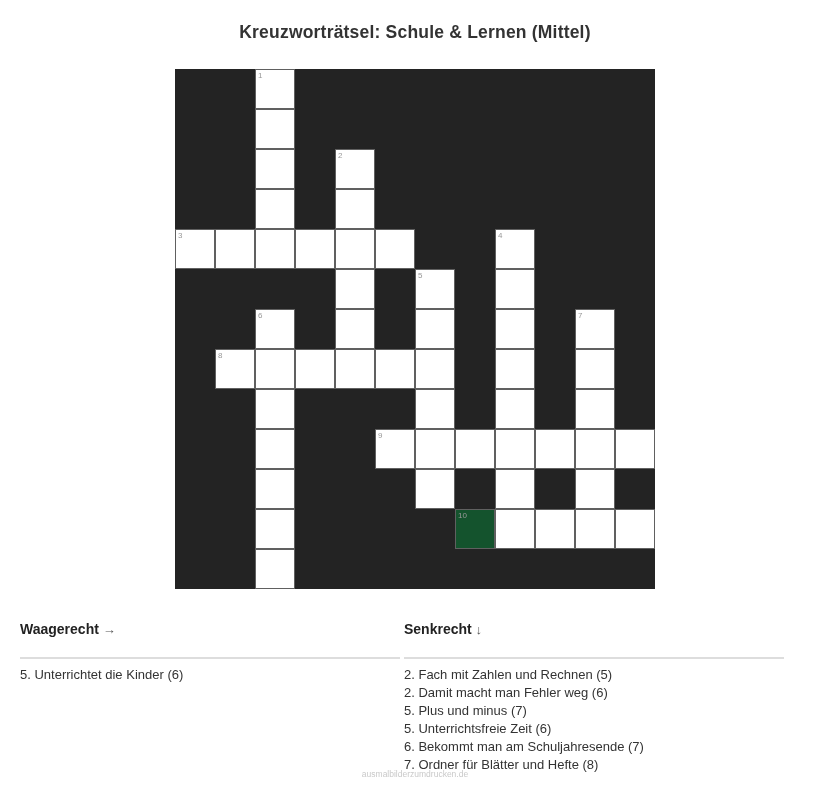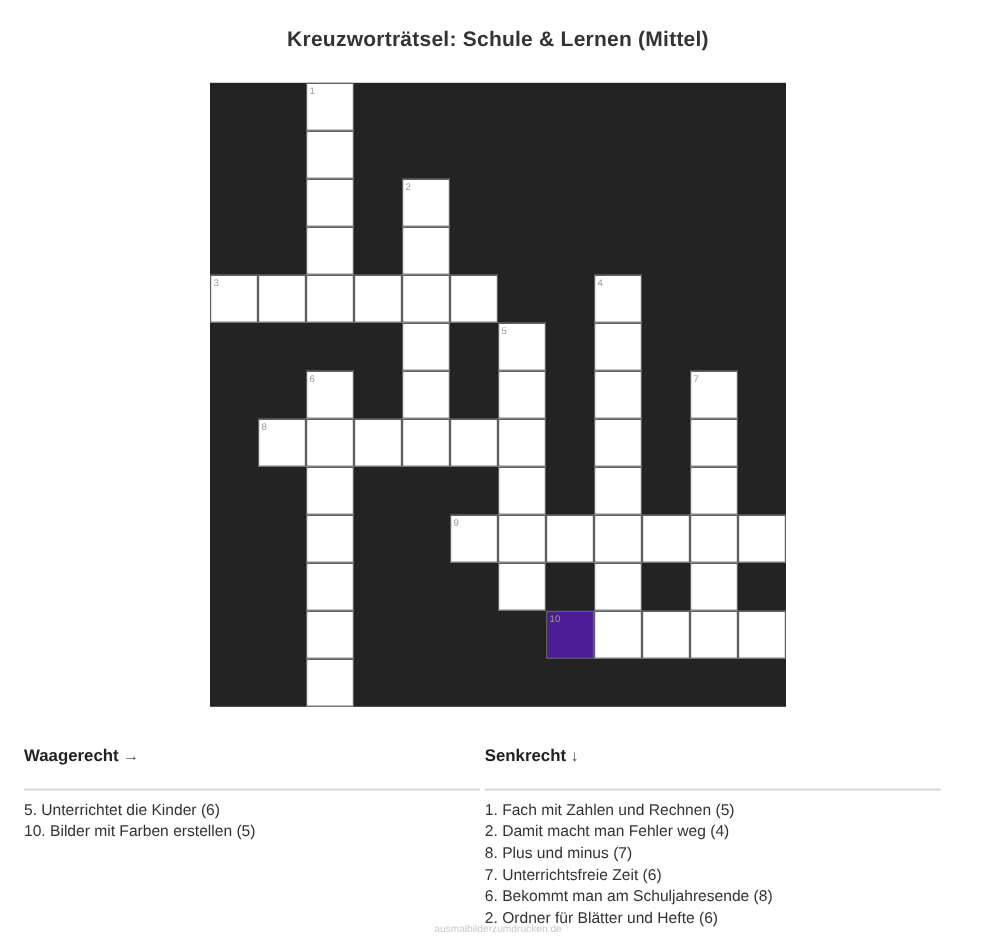--- a/index.html
+++ b/index.html
@@ -140,44 +140,43 @@
     <div class="cell" style="left: 280px; top: 360px; background: rgb(255, 255, 255); border-color: rgb(96, 96, 96);"></div>
     <div class="cell" style="left: 320px; top: 360px; background: rgb(255, 255, 255); border-color: rgb(96, 96, 96);"></div>
     <div class="cell" style="left: 360px; top: 360px; background: rgb(255, 255, 255); border-color: rgb(96, 96, 96);"></div>
     <div class="cell" style="left: 400px; top: 360px; background: rgb(255, 255, 255); border-color: rgb(96, 96, 96);"></div>
     <div class="cell" style="left: 440px; top: 360px; background: rgb(255, 255, 255); border-color: rgb(96, 96, 96);"></div>
     <div class="cell" style="left: 80px; top: 400px; background: rgb(255, 255, 255); border-color: rgb(96, 96, 96);"></div>
     <div class="cell" style="left: 240px; top: 400px; background: rgb(255, 255, 255); border-color: rgb(96, 96, 96);"></div>
     <div class="cell" style="left: 320px; top: 400px; background: rgb(255, 255, 255); border-color: rgb(96, 96, 96);"></div>
     <div class="cell" style="left: 400px; top: 400px; background: rgb(255, 255, 255); border-color: rgb(96, 96, 96);"></div>
     <div class="cell" style="left: 80px; top: 440px; background: rgb(255, 255, 255); border-color: rgb(96, 96, 96);"></div>
-    <div class="cell" style="left: 280px; top: 440px; background: #4c1d95; border-color: rgb(96, 96, 96);">
+    <div class="cell" style="left: 280px; top: 440px; background: #14532d; border-color: rgb(96, 96, 96);">
       <span class="num" style="color: rgb(153, 153, 153);">10</span>
     </div>
     <div class="cell" style="left: 320px; top: 440px; background: rgb(255, 255, 255); border-color: rgb(96, 96, 96);"></div>
     <div class="cell" style="left: 360px; top: 440px; background: rgb(255, 255, 255); border-color: rgb(96, 96, 96);"></div>
     <div class="cell" style="left: 400px; top: 440px; background: rgb(255, 255, 255); border-color: rgb(96, 96, 96);"></div>
     <div class="cell" style="left: 440px; top: 440px; background: rgb(255, 255, 255); border-color: rgb(96, 96, 96);"></div>
     <div class="cell" style="left: 80px; top: 480px; background: rgb(255, 255, 255); border-color: rgb(96, 96, 96);"></div>
   </div>
 
 <div class="clues">
   <div class="clue-col left">
     <h2 class="clue-heading"><span>Waagerecht</span> <span class="arrow">→</span></h2>
     <ul class="clue-list">
         <li>5. Unterrichtet die Kinder (6)</li>
-        <li>10. Bilder mit Farben erstellen (5)</li>
       </ul>
   </div>
   <div class="clue-col right">
     <h2 class="clue-heading"><span>Senkrecht</span> <span class="arrow">↓</span></h2>
     <ul class="clue-list">
-        <li>1. Fach mit Zahlen und Rechnen (5)</li>
-        <li>2. Damit macht man Fehler weg (4)</li>
-        <li>8. Plus und minus (7)</li>
-        <li>7. Unterrichtsfreie Zeit (6)</li>
-        <li>6. Bekommt man am Schuljahresende (8)</li>
-        <li>2. Ordner für Blätter und Hefte (6)</li>
+        <li>2. Fach mit Zahlen und Rechnen (5)</li>
+        <li>2. Damit macht man Fehler weg (6)</li>
+        <li>5. Plus und minus (7)</li>
+        <li>5. Unterrichtsfreie Zeit (6)</li>
+        <li>6. Bekommt man am Schuljahresende (7)</li>
+        <li>7. Ordner für Blätter und Hefte (8)</li>
       </ul>
   </div>
 </div>
 
 <div class="footer">ausmalbilderzumdrucken.de</div>
 
 </body></html>

